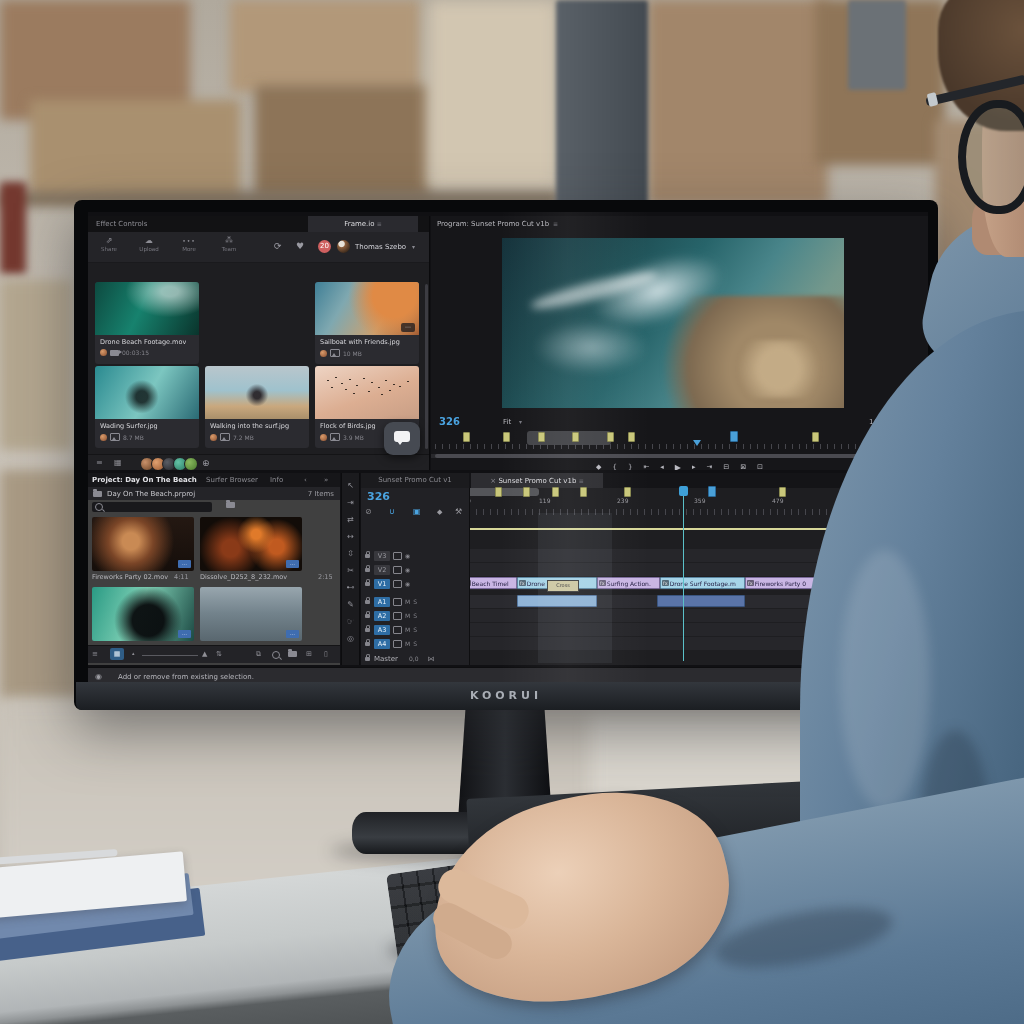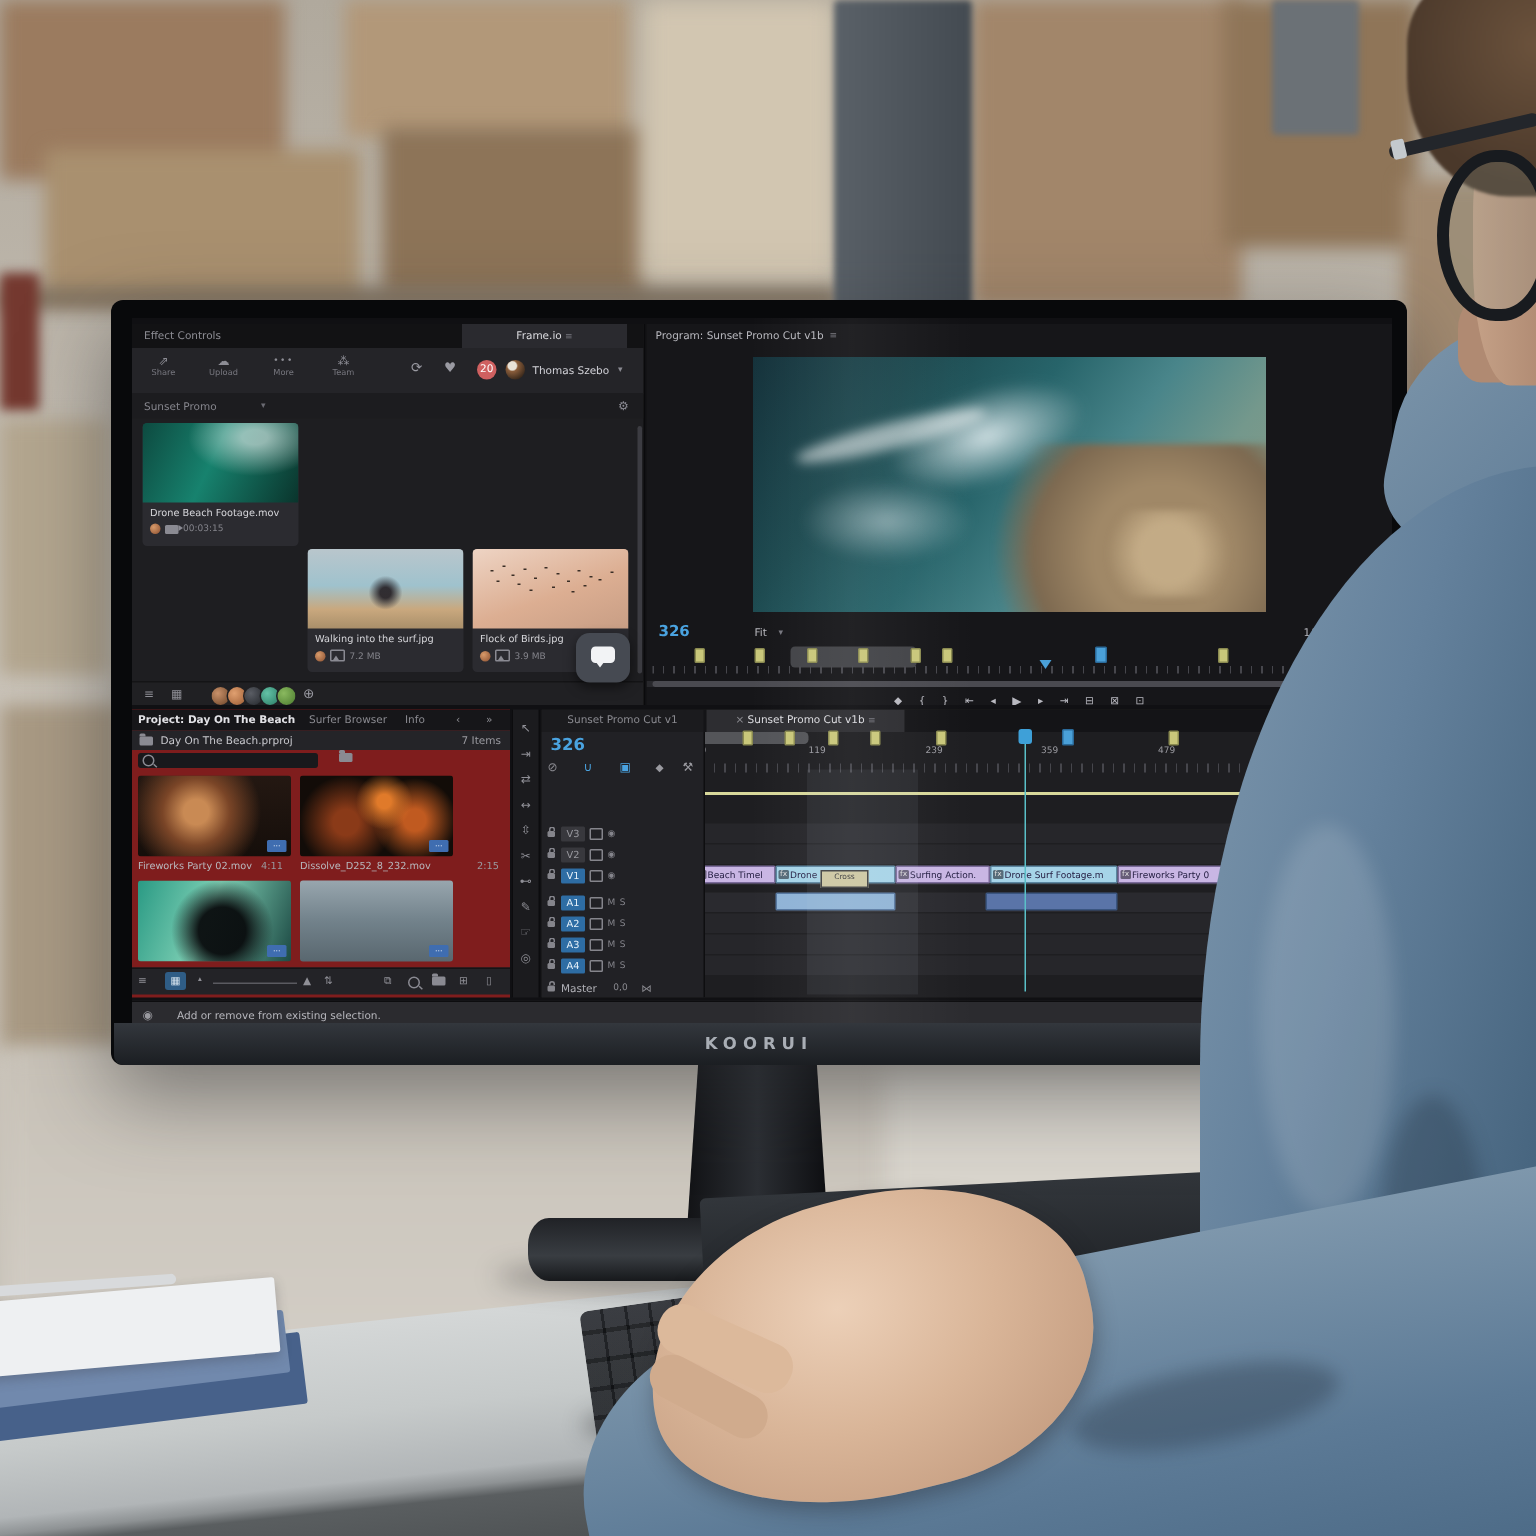--- a/index.html
+++ b/index.html
@@ -97,21 +97,21 @@
   .ruler-ticks{position:absolute;background:repeating-linear-gradient(90deg,#46464c 0 1px,rgba(0,0,0,0) 1px 7px)}
   .tric{font-size:7px;color:#b9b9c0}
   .playtri{position:absolute;width:0;height:0;border-left:4px solid transparent;border-right:4px solid transparent;border-top:6px solid #4aa0d8}
 
   
   #tools{left:253px;top:261px;width:19px;height:192px;background:#1b1b1e;border-left:1px solid #0c0c0e;border-right:1px solid #0c0c0e;
      display:flex;flex-direction:column;align-items:center;padding-top:6px;gap:4px;box-sizing:border-box}
   #tools span{font-size:8px;color:#8f8f96;line-height:13px}
 
   
-  #proj{left:0;top:261px;width:252px;height:192px;background:#7f1d1d}
+  #proj{left:0;top:261px;width:252px;height:192px;background:#404040}
   #proj-tabs{position:absolute;left:0;top:0;width:252px;height:14px;background:#161619}
   .ptab-active{left:4px;top:3px;font-size:7px;font-weight:bold;color:#e2e2e6}
   .ptab{font-size:7px;color:#8a8a90}
   .pthumb{position:absolute;width:102px;height:54px;border-radius:2px;overflow:hidden}
   .pth1{background:radial-gradient(circle at 38% 45%,#c98a54 0 12%,#7a4527 32%,rgba(0,0,0,0) 62%),linear-gradient(180deg,#241812,#150e0a)}
   .pth2{background:radial-gradient(circle at 55% 32%,#e07a2a 0 7%,rgba(0,0,0,0) 28%),radial-gradient(circle at 75% 55%,#c05a20 0 9%,rgba(0,0,0,0) 34%),radial-gradient(circle at 30% 58%,#8a3a18 0 11%,rgba(0,0,0,0) 40%),#120c08}
   .pth3{background:radial-gradient(circle at 55% 62%,rgba(8,10,12,.95) 0 24%,rgba(0,0,0,0) 52%),linear-gradient(110deg,#2a9a84 0%,#7fd0b5 46%,#1d4a44 100%)}
   .pth4{background:linear-gradient(180deg,#98a6ae 0%,#73838c 48%,#59676f 100%)}
   .pdots{position:absolute;right:3px;bottom:3px;width:13px;height:8px;background:#3f6db0;border-radius:1px;color:#e8f0fa;
      font-size:5px;line-height:8px;text-align:center}
@@ -246,33 +246,47 @@
         <span class="bic">⁂</span>
         <span class="blb">Team</span>
       </div>
       <span class="tx" style="left:186px;top:9px;font-size:9px;color:#9a9aa2">⟳</span>
       <span class="tx" style="left:208px;top:9px;font-size:9px;color:#9a9aa2">♥</span>
       <div class="cbadge" style="left:230px;top:8px">20</div>
       <div class="uav" style="left:249px;top:8px"></div>
       <span class="tx" style="left:267px;top:11px;font-size:7px;color:#d2d2d8">Thomas Szebo</span>
       <span class="tx" style="left:324px;top:11px;font-size:6px;color:#8a8a92">▾</span>
     </div>
-    <div id="fio-folder">
-      <span class="tx" style="left:8px;top:5px;font-size:7px;color:#85858c">Sunset Promo</span>
-      <span class="tx" style="left:86px;top:5px;font-size:6px;color:#6a6a72">▾</span>
-      <span class="tx" style="left:324px;top:4px;font-size:8px;color:#8a8a92">⚙</span>
-    </div>
 
     <div class="tile" style="left:7px;top:66px">
       <div class="thumb th1"></div>
       <div class="tname">Drone Beach Footage.mov</div>
       <div class="tmeta">
         <span class="mav"></span>
         <span class="ic-clip"></span>
         <span class="msz">00:03:15</span>
+      </div>
+    </div>
+    <div class="tile" style="left:227px;top:66px">
+      <div class="thumb th3"></div>
+      <div class="tdots">⋯</div>
+      <div class="tname">Sailboat with Friends.jpg</div>
+      <div class="tmeta">
+        <span class="mav"></span>
+        <span class="ic-img"></span>
+        <span class="msz">10 MB</span>
+      </div>
+    </div>
+    <div class="tile" style="left:7px;top:150px">
+      <div class="thumb th4"></div>
+      <div class="tname">Wading Surfer.jpg</div>
+      <div class="tmeta">
+        <span class="mav"></span>
+        <span class="ic-img"></span>
+        <span class="msz">8.7 MB</span>
       </div>
     </div>
     <div class="tile" style="left:117px;top:150px">
       <div class="thumb th5"></div>
       <div class="tname">Walking into the surf.jpg</div>
       <div class="tmeta">
         <span class="mav"></span>
         <span class="ic-img"></span>
         <span class="msz">7.2 MB</span>
       </div>

